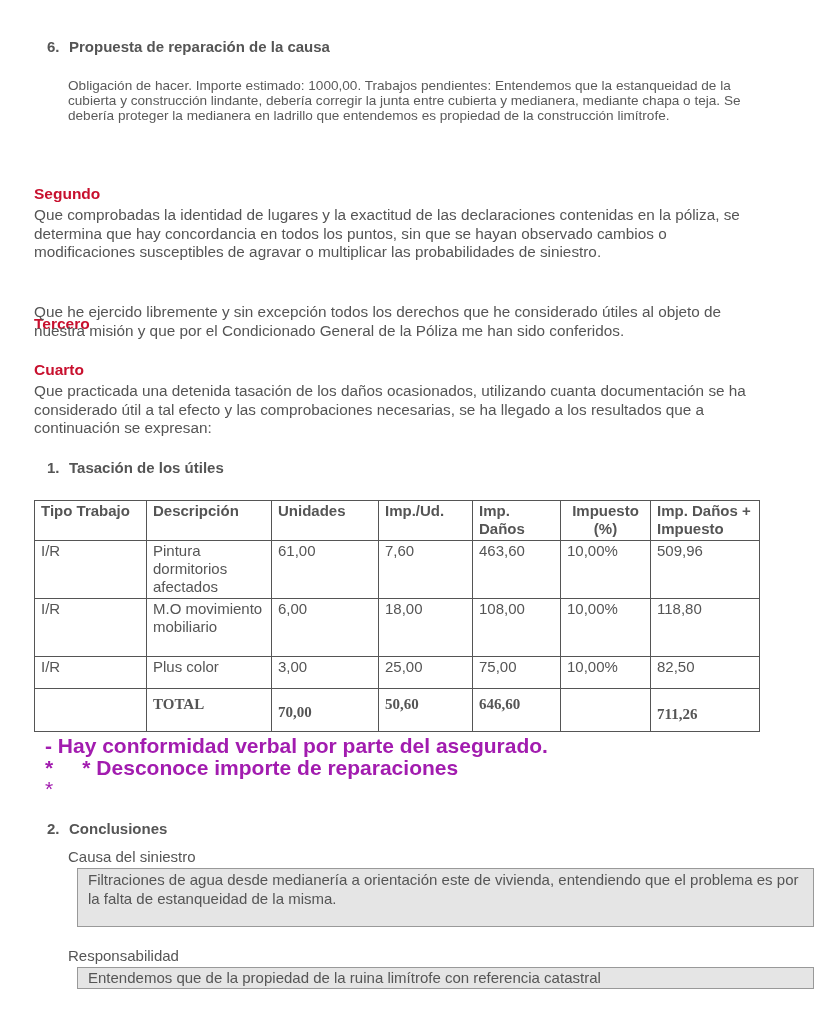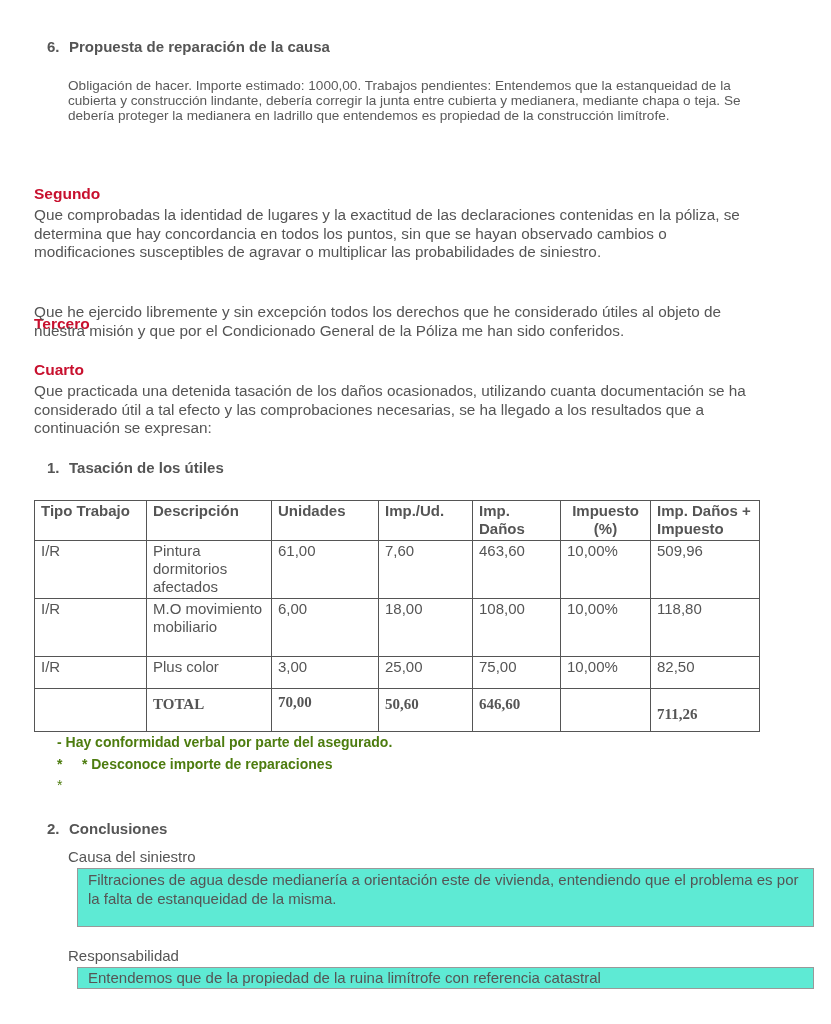--- a/index.html
+++ b/index.html
@@ -25,24 +25,24 @@
     position: absolute; left: 34px; top: 500px;
     border-collapse: collapse; table-layout: fixed;
     font-size: 15px; color: #555555;
   }
   table.dmg td, table.dmg th {
     border: 1.3px solid #555555; vertical-align: top;
     padding: 1px 6px 0 6px; line-height: 18px; text-align: left;
   }
   table.dmg th { font-weight: bold; }
   table.dmg tr.total td { font-weight: bold; font-family: Liberation Serif, serif; }
-  .note { font-weight: bold; font-size: 14px; color: #4d7c0f; white-space: pre; margin-left: 12px; }
+  .note { font-weight: bold; font-size: 21px; color: #a21caf; white-space: pre; }
   .label { font-size: 15px; color: #555555; }
   .box {
-    position: absolute; border: 1.3px solid #999999; background: #5eead4;
+    position: absolute; border: 1.3px solid #999999; background: #e5e5e5;
     font-size: 15px; line-height: 18.5px; color: #555555;
     padding: 2px 10px; box-sizing: border-box;
   }
 </style>
 </head>
 <body>
 
 <div class="abs h-num" style="left:47px; top:38px;">
   <span class="n">6.</span><span>Propuesta de reparación de la causa</span>
 </div>
@@ -104,21 +104,21 @@
     <td>Plus color</td>
     <td>3,00</td>
     <td>25,00</td>
     <td>75,00</td>
     <td>10,00%</td>
     <td>82,50</td>
   </tr>
   <tr class="total" style="height:43px">
     <td style="padding-top:6px"></td>
     <td style="padding-top:6px">TOTAL</td>
-    <td style="padding-top:4px">70,00</td>
+    <td style="padding-top:14px">70,00</td>
     <td style="padding-top:6px">50,60</td>
     <td style="padding-top:6px">646,60</td>
     <td style="padding-top:6px"></td>
     <td style="padding-top:16px">711,26</td>
   </tr>
 </tbody>
   </table>
 
 <div class="abs note" style="left:45px; top:734px;">- Hay conformidad verbal por parte del asegurado.</div>
 <div class="abs note" style="left:45px; top:756px;">*     * Desconoce importe de reparaciones</div>

